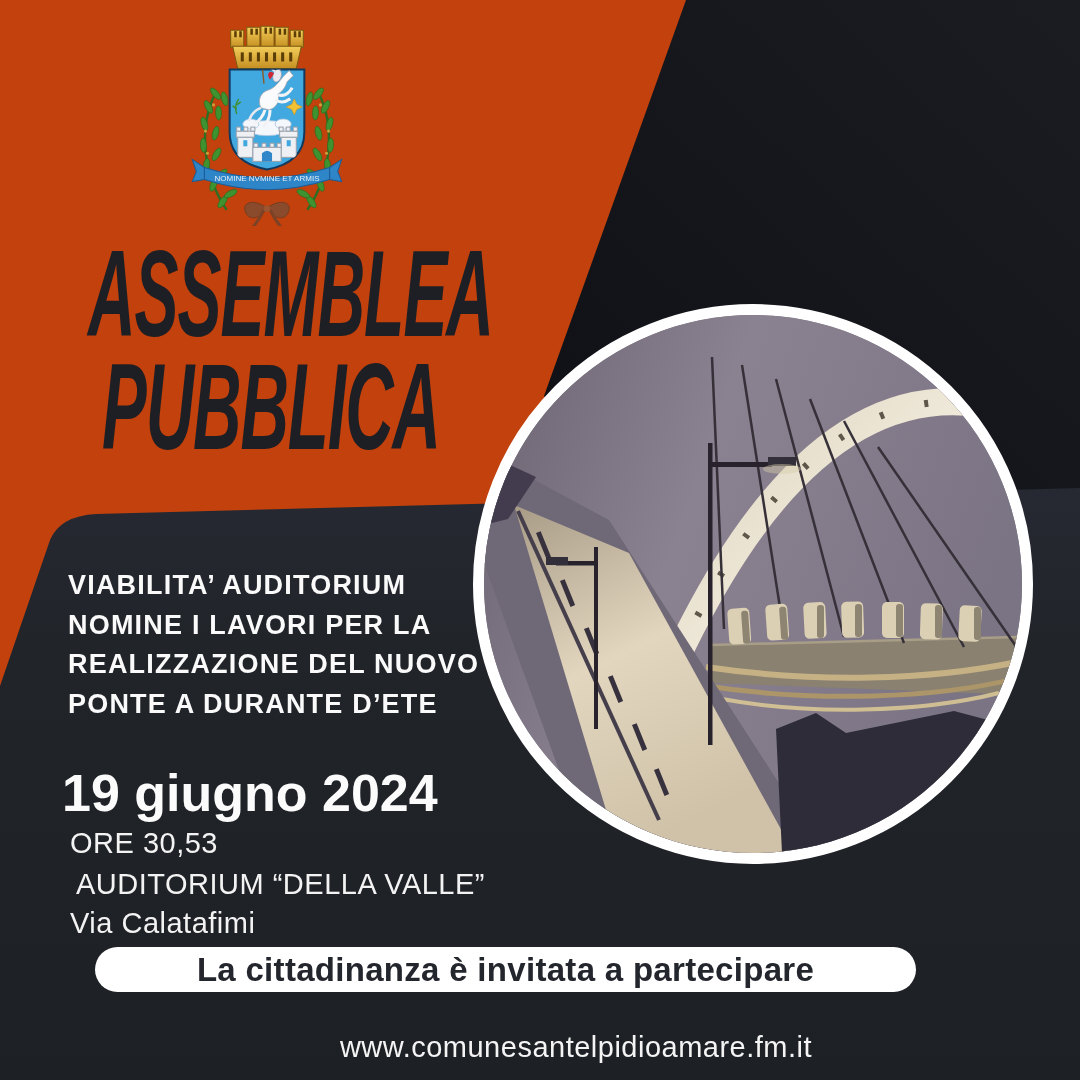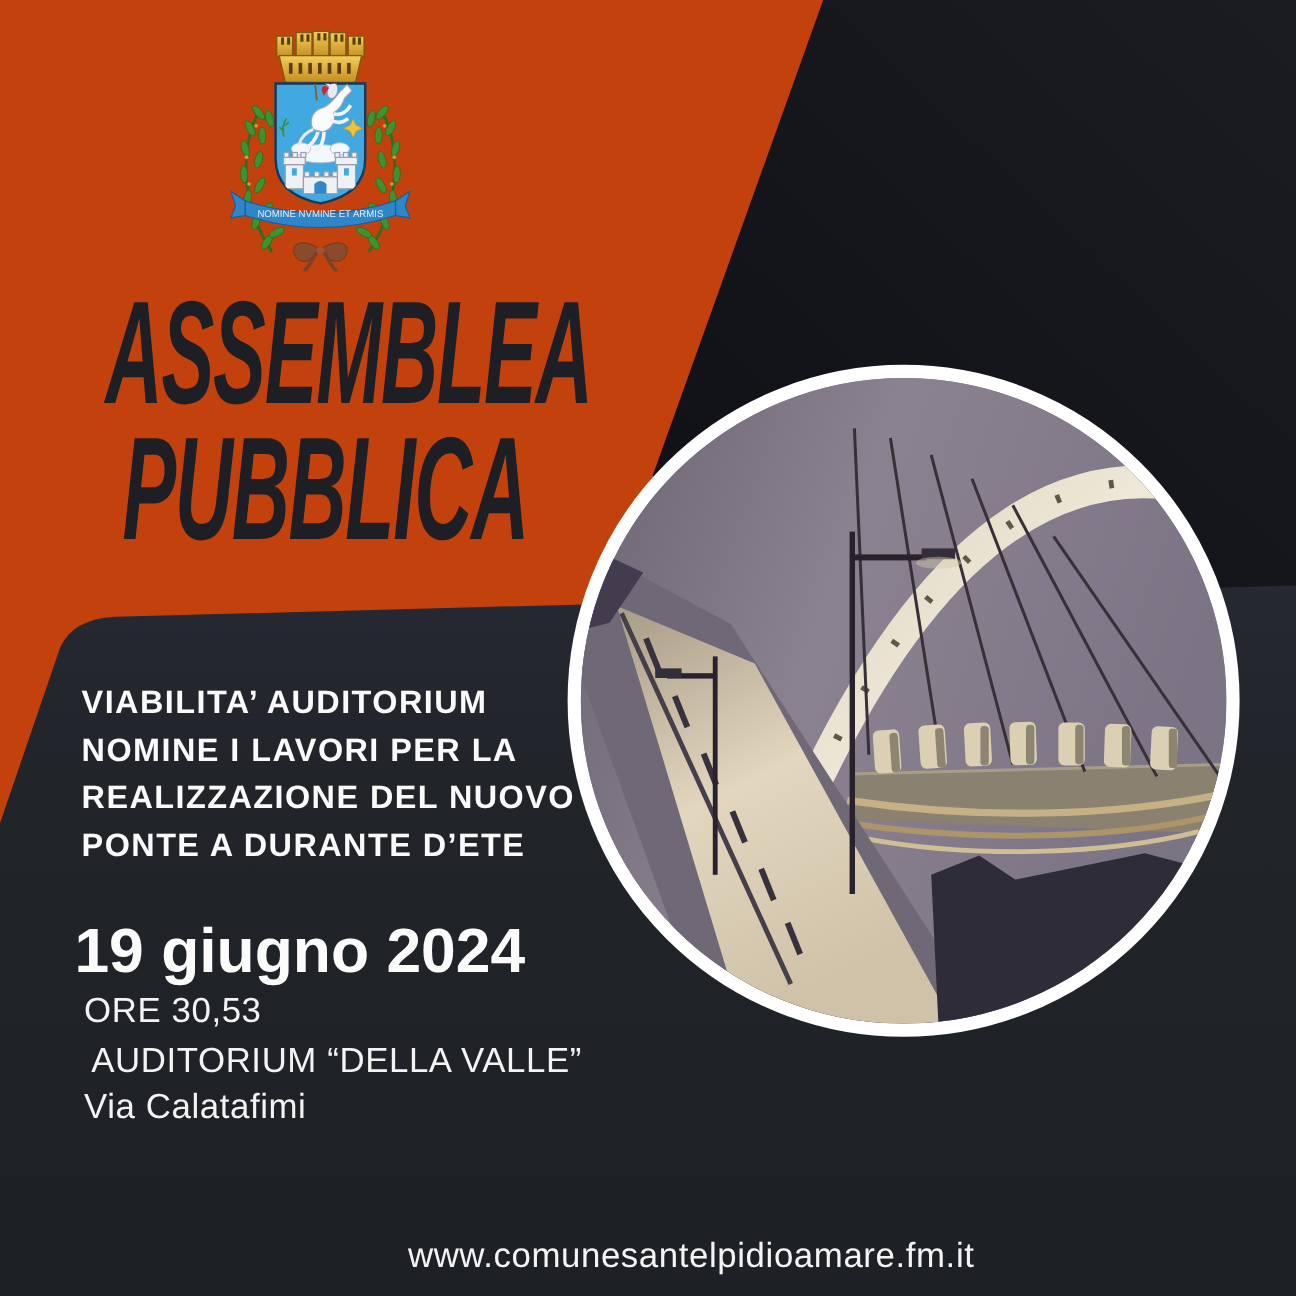--- a/index.html
+++ b/index.html
@@ -357,16 +357,19 @@
     <div>NOMINE I LAVORI PER LA</div>
     <div>REALIZZAZIONE DEL NUOVO</div>
     <div>PONTE A DURANTE D’ETE</div>
   </div>
 
   <div class="event-date">19 giugno 2024</div>
   <div class="event-line event-time">ORE 30,53</div>
   <div class="event-line event-venue">AUDITORIUM “DELLA VALLE”</div>
   <div class="event-line event-street">Via Calatafimi</div>
 
+  <div class="cta-pill">
+    <span>La cittadinanza è invitata a partecipare</span>
+  </div>
 
   <div class="website">www.comunesantelpidioamare.fm.it</div>
 
 </div>
 
 </body></html>

